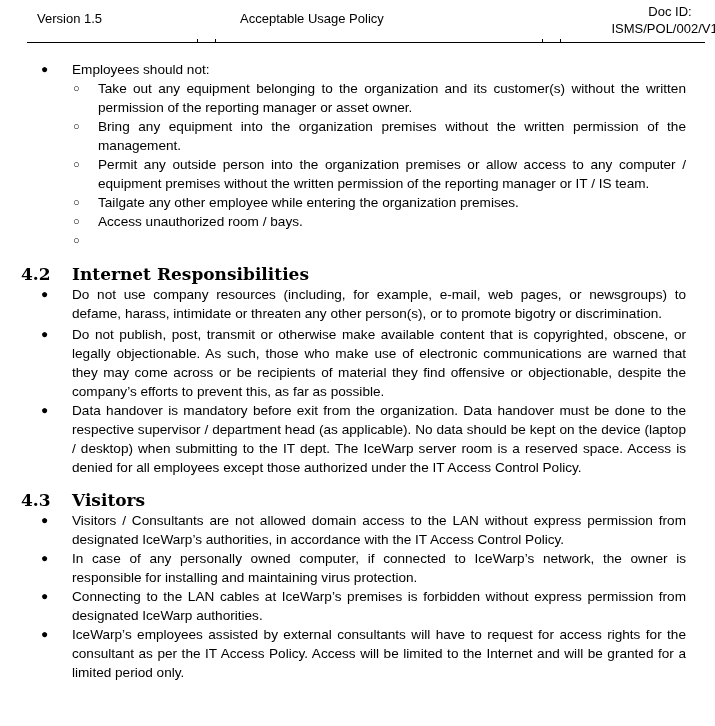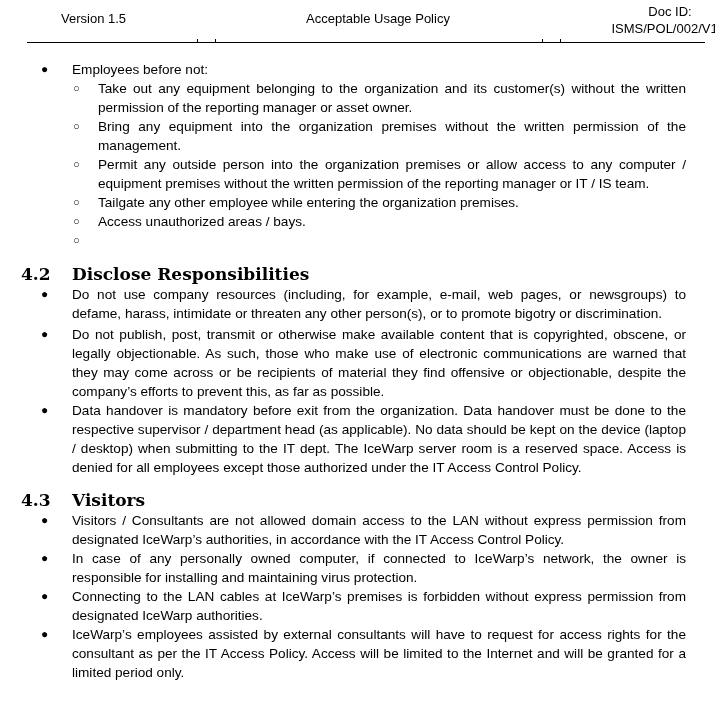--- a/index.html
+++ b/index.html
@@ -1,20 +1,20 @@
 <!DOCTYPE html>
 <html><head>
 <meta charset="utf-8">
 <style>
   html, body { margin: 0; padding: 0; background: #ffffff; }
   body { width: 715px; height: 726px; position: relative; overflow: hidden;
          font-family: "Liberation Sans", sans-serif; color: #000; }
   .hdr { position: absolute; top: 0; left: 0; width: 715px; height: 44px; font-size: 13px; }
-  .hdr .ver { position: absolute; left: 37px; top: 11px; margin-left: 24px; }
-  .hdr .title { position: absolute; left: 240px; width: 276px; top: 11px; text-align: center; }
+  .hdr .ver { position: absolute; left: 37px; top: 11px; }
+  .hdr .title { position: absolute; left: 240px; width: 276px; top: 11px; }
   .hdr .docid { position: absolute; left: 560px; width: 132px; top: 3px; text-align: center; line-height: 17px; margin-left: 44px; }
   .hdr .rule { position: absolute; left: 27px; width: 678px; top: 42px; height: 1px; background: #000; }
   .hdr .tick { position: absolute; top: 39px; width: 1px; height: 3px; background: #000; }
 
   .body { position: absolute; left: 0; top: 60px; width: 715px; font-size: 13.6px; line-height: 19px; }
   .item { position: relative; padding-left: 72px; padding-right: 29px; text-align: justify; }
   .item .bullet { position: absolute; left: 41px; top: 0; font-size: 12px; }
   .sub { position: relative; padding-left: 98px; padding-right: 29px; text-align: justify; }
   .sub .circ { position: absolute; left: 73px; top: 0; font-size: 11px; }
   .sec { position: relative; height: 22px; margin-top: 12px; font-family: "DejaVu Serif", serif; font-weight: bold; font-size: 17px; line-height: 22px; }
@@ -35,49 +35,49 @@
   <div class="rule"></div>
   <div class="tick" style="left:197px"></div>
   <div class="tick" style="left:215px"></div>
   <div class="tick" style="left:542px"></div>
   <div class="tick" style="left:560px"></div>
 </div>
 
 <div class="body">
   <div class="item">
     <span class="bullet">●</span>
-    <span>Employees before not:</span>
+    <span>Employees should not:</span>
   </div>
   <div class="sub">
     <span class="circ">○</span>
     <span>Take out any equipment belonging to the organization and its customer(s) without the written permission of the reporting manager or asset owner.</span>
   </div>
   <div class="sub">
     <span class="circ">○</span>
     <span>Bring any equipment into the organization premises without the written permission of the management.</span>
   </div>
   <div class="sub">
     <span class="circ">○</span>
     <span>Permit any outside person into the organization premises or allow access to any computer / equipment premises without the written permission of the reporting manager or IT / IS team.</span>
   </div>
   <div class="sub">
     <span class="circ">○</span>
     <span>Tailgate any other employee while entering the organization premises.</span>
   </div>
   <div class="sub">
     <span class="circ">○</span>
-    <span>Access unauthorized areas / bays.</span>
+    <span>Access unauthorized room / bays.</span>
   </div>
   <div class="sub">
     <span class="circ">○</span>
   </div>
 
   <div class="sec" style="margin-top:32px">
     <span class="num">4.2</span>
-    <span class="name">Disclose Responsibilities</span>
+    <span class="name">Internet Responsibilities</span>
   </div>
   <div class="item">
     <span class="bullet">●</span>
     <span>Do not use company resources (including, for example, e-mail, web pages, or newsgroups) to defame, harass, intimidate or threaten any other person(s), or to promote bigotry or discrimination.</span>
   </div>
   <div class="gap"></div>
   <div class="item">
     <span class="bullet">●</span>
     <span>Do not publish, post, transmit or otherwise make available content that is copyrighted, obscene, or legally objectionable. As such, those who make use of electronic communications are warned that they may come across or be recipients of material they find offensive or objectionable, despite the company’s efforts to prevent this, as far as possible.</span>
   </div>

